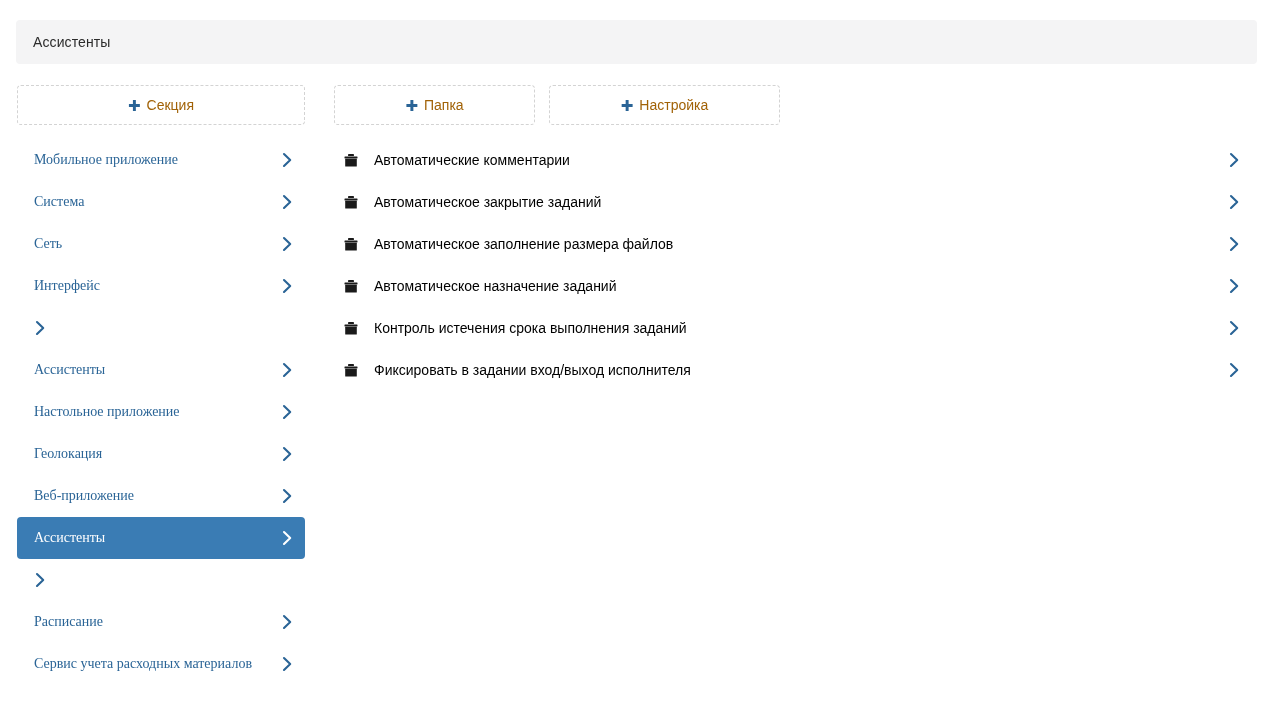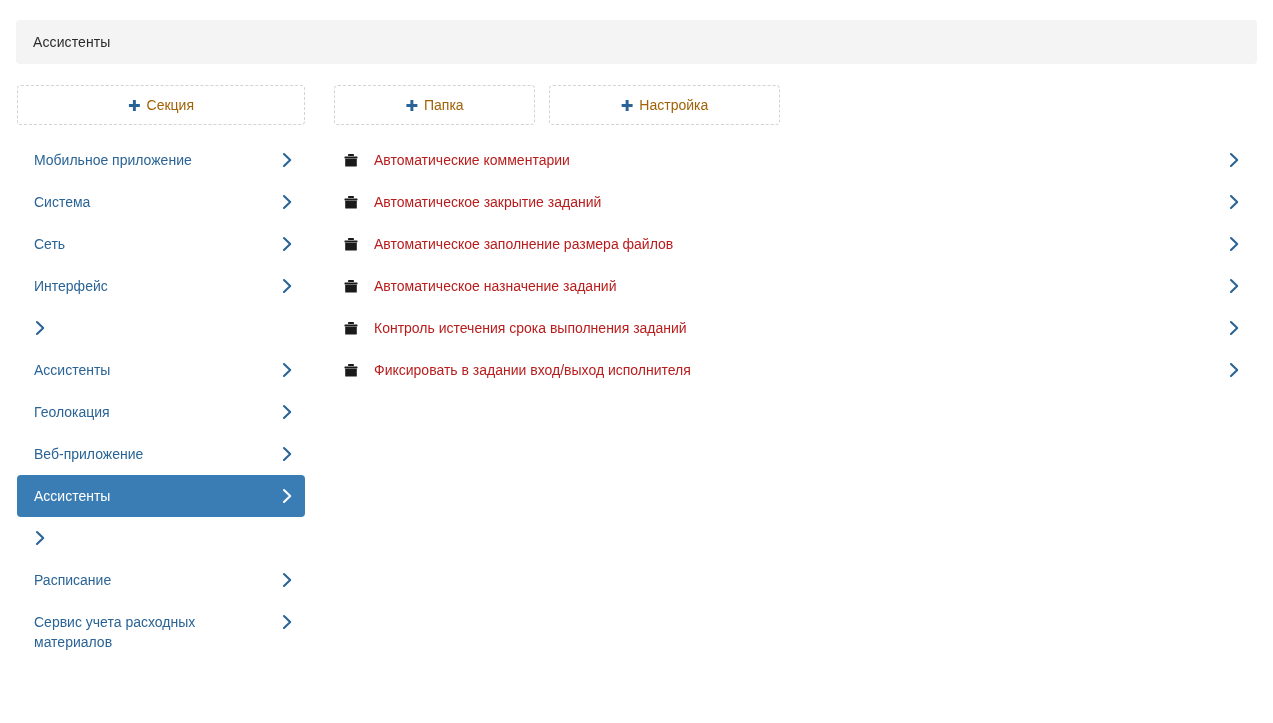--- a/index.html
+++ b/index.html
@@ -78,20 +78,21 @@
   #btn-section { left: 17px;  width: 288px; }
   #btn-folder  { left: 334px; width: 201px; }
   #btn-setting { left: 549px; width: 231px; }
 
   
   .sidebar {
     position: absolute;
     left: 17px;
     top: 139px;
     width: 288px;
+    font-family: Liberation Serif, serif;
   }
   .side-item {
     position: relative;
     display: flex;
     align-items: flex-start;
     justify-content: space-between;
     min-height: 42px;
     padding: 11px 12px 11px 17px;
     color: #2a6496;
     font-size: 14px;
@@ -138,21 +139,21 @@
   .folder-row .f-icon {
     flex: 0 0 auto;
     width: 24px;
     display: flex;
     align-items: center;
     justify-content: flex-start;
     padding-left: 8px;
   }
   .folder-row .f-label {
     flex: 1 1 auto;
-    color: #b91c1c;
+    color: #000000;
     font-size: 14px;
     line-height: 20px;
     padding-left: 14px;
   }
   .folder-row .f-chev {
     flex: 0 0 auto;
     width: 30px;
     display: flex;
     align-items: center;
     justify-content: center;
@@ -228,20 +229,28 @@
     </div>
     <div class="side-item">
       <span class="s-label">Ассистенты</span>
       <span class="chev">
         <svg width="11" height="16" viewBox="0 0 11 16" fill="none" xmlns="http://www.w3.org/2000/svg">
           <path d="M2 2 L8.2 8 L2 14" stroke="#2a6496" stroke-width="2.1" stroke-linecap="round" stroke-linejoin="round" fill="none"></path>
         </svg>
       </span>
     </div>
     <div class="side-item">
+      <span class="s-label">Настольное приложение</span>
+      <span class="chev">
+        <svg width="11" height="16" viewBox="0 0 11 16" fill="none" xmlns="http://www.w3.org/2000/svg">
+          <path d="M2 2 L8.2 8 L2 14" stroke="#2a6496" stroke-width="2.1" stroke-linecap="round" stroke-linejoin="round" fill="none"></path>
+        </svg>
+      </span>
+    </div>
+    <div class="side-item">
       <span class="s-label">Геолокация</span>
       <span class="chev">
         <svg width="11" height="16" viewBox="0 0 11 16" fill="none" xmlns="http://www.w3.org/2000/svg">
           <path d="M2 2 L8.2 8 L2 14" stroke="#2a6496" stroke-width="2.1" stroke-linecap="round" stroke-linejoin="round" fill="none"></path>
         </svg>
       </span>
     </div>
     <div class="side-item">
       <span class="s-label">Веб-приложение</span>
       <span class="chev">

